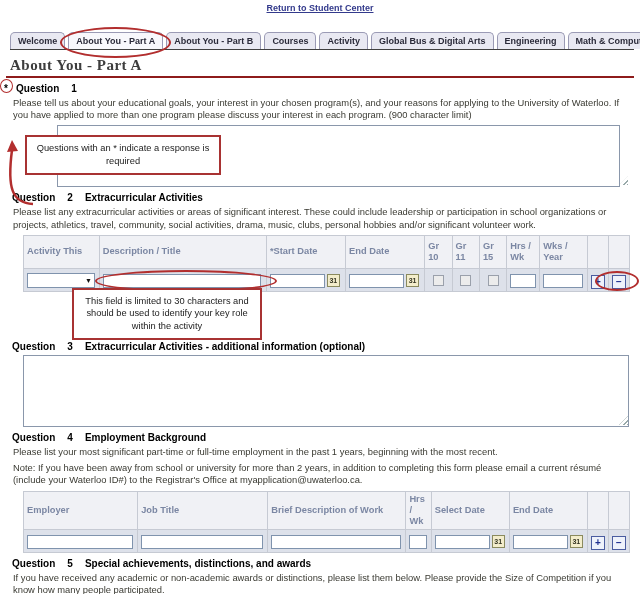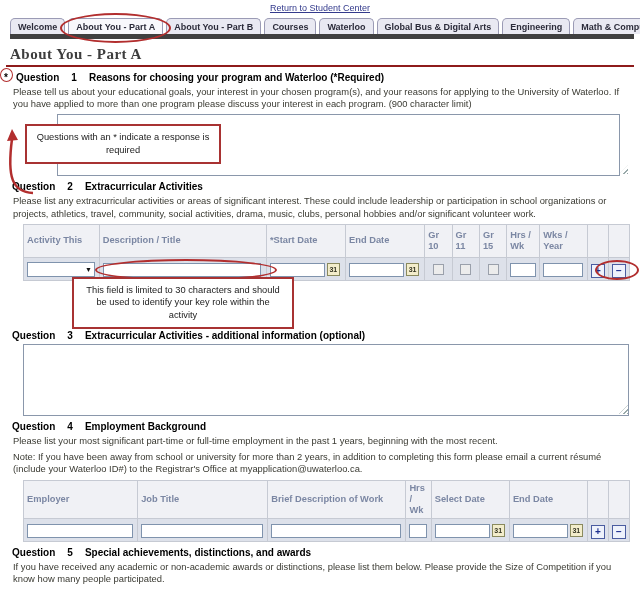--- a/index.html
+++ b/index.html
@@ -1,25 +1,25 @@
 <!DOCTYPE html>
 <html><head>
 <meta charset="utf-8">
 <style>
   * { margin:0; padding:0; box-sizing:border-box; }
   html,body { width:640px; height:594px; overflow:hidden; background:#fff;
     font-family:"Liberation Sans", sans-serif; color:#35352e; }
 
   
   .topbar { text-align:center; padding:3px 0 2px; font-size:9px; }
-  .topbar a { color:#333a8c; font-weight:normal; text-decoration:underline; cursor:pointer; }
-
-  
-  .tabs { display:flex; margin:3px 6px 0 10px; height:21px;
-    border-bottom:5px solid #404040; }
+  .topbar a { color:#333a8c; font-weight:bold; text-decoration:underline; cursor:pointer; }
+
+  
+  .tabs { display:flex; align-items:flex-end; margin:14px 6px 0 10px; height:21px;
+    border-bottom:1px solid #404040; }
   .tab { position:relative; background:#e9e9f2; border:1px solid #9b9bb5; border-bottom:none;
     border-radius:5px 5px 0 0; padding:3px 7px 3px; margin-right:3px; font-size:9px; font-weight:bold;
     color:#2b2b3a; white-space:nowrap; cursor:pointer; }
   .tab.active { background:#f8f8fc; }
   .tab-ellipse { position:absolute; left:-9px; right:-9px; top:-6px; bottom:-9px;
     border:2.5px solid #b22e2e; border-radius:50%; pointer-events:none; z-index:5; }
 
   
   .page-title { margin:7px 0 2px 10px; font-family:"Liberation Serif", serif;
     font-size:15px; font-weight:bold; color:#3d3d3d; letter-spacing:0.5px; }
@@ -80,50 +80,49 @@
   .pm { display:inline-block; width:14px; height:14px; background:#eef2fb;
     border:1px solid #4a5ca0; color:#1d2f8f; font-size:10px; font-weight:bold; line-height:12px;
     text-align:center; cursor:pointer; }
 
   
   .ellipse { position:absolute; border:2.5px solid #b22e2e; border-radius:50%;
     pointer-events:none; z-index:4; }
   .el-desc { left:72px; top:35px; width:182px; height:22px; }
   .el-pm { left:572px; top:36px; width:44px; height:20px; }
   .q2-annot { height:44px; position:relative; }
-  .callout-field { left:60px; top:-4px; width:222px; }
+  .callout-field { left:60px; top:-4px; width:190px; }
   .callout-add { left:524px; top:-8px; width:84px; padding:4px 3px; }
 </style>
 </head>
 <body>
 
 <div class="topbar">
   <a>Return to Student Center</a>
 </div>
 
 <div class="tabs">
   <div class="tab">Welcome</div>
   <div class="tab active"><span>About You - Part A</span><div class="tab-ellipse"></div></div>
   <div class="tab">About You - Part B</div>
   <div class="tab">Courses</div>
-  <div class="tab">Waterloo</div>
+  <div class="tab">Activity</div>
   <div class="tab">Global Bus &amp; Digital Arts</div>
   <div class="tab">Engineering</div>
   <div class="tab">Math &amp; Computer Science</div>
 </div>
 
 <div class="page-title">About You - Part A</div>
 <div class="title-rule"></div>
 
 <section class="q">
   <div class="q-head">
     <span class="req-wrap"><span>*</span><span class="req-ring"></span></span>
     <span class="q-label">Question</span>
     <span class="q-num">1</span>
-    <span class="q-title">Reasons for choosing your program and Waterloo (*Required)</span>
   </div>
   <p>Please tell us about your educational goals, your interest in your chosen program(s), and your reasons for applying to the University of Waterloo. If you have applied to more than one program please discuss your interest in each program.   (900 character limit)</p>
   <div class="ta-wrap">
     <textarea class="ta-q1" style=""></textarea>
     <div class="callout callout-q1">Questions with an * indicate a response is required</div>
     <svg class="arrow-q1" viewBox="0 0 42 66">
       <path d="M 26 64 C 5 63 0 48 5 10" fill="none" stroke="#b22e2e" stroke-width="2.5"></path>
       <polygon points="0,12 11,11 5,0" fill="#b22e2e"></polygon>
     </svg>
     <span class="grip"></span>

